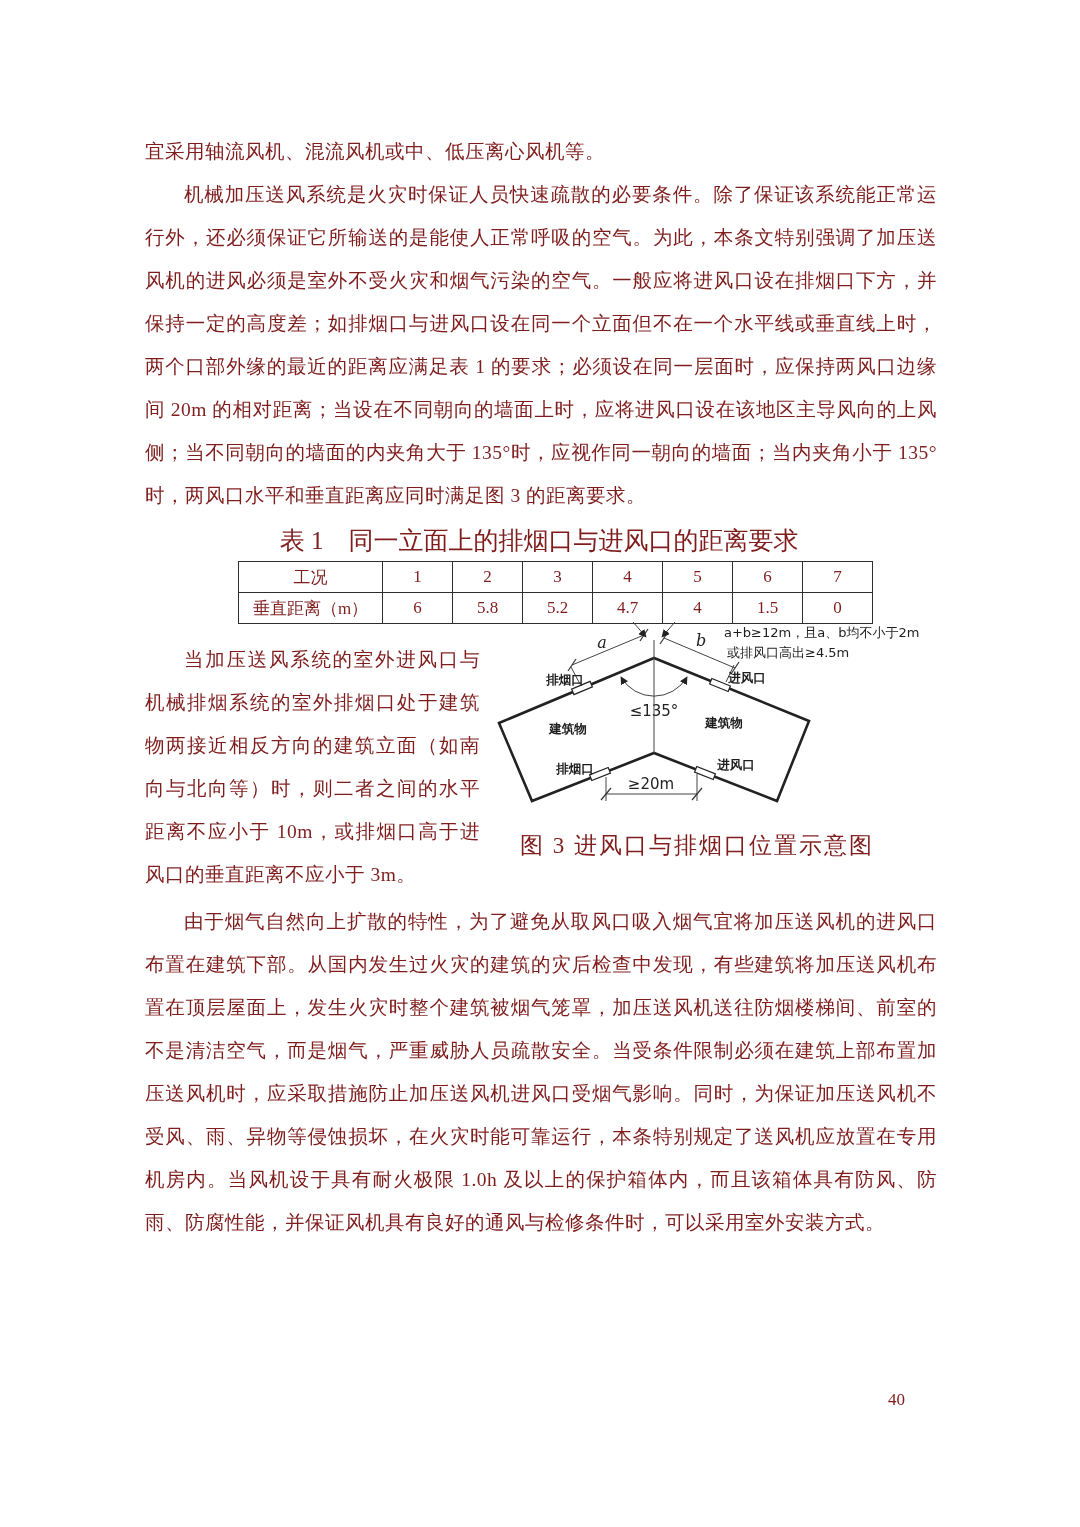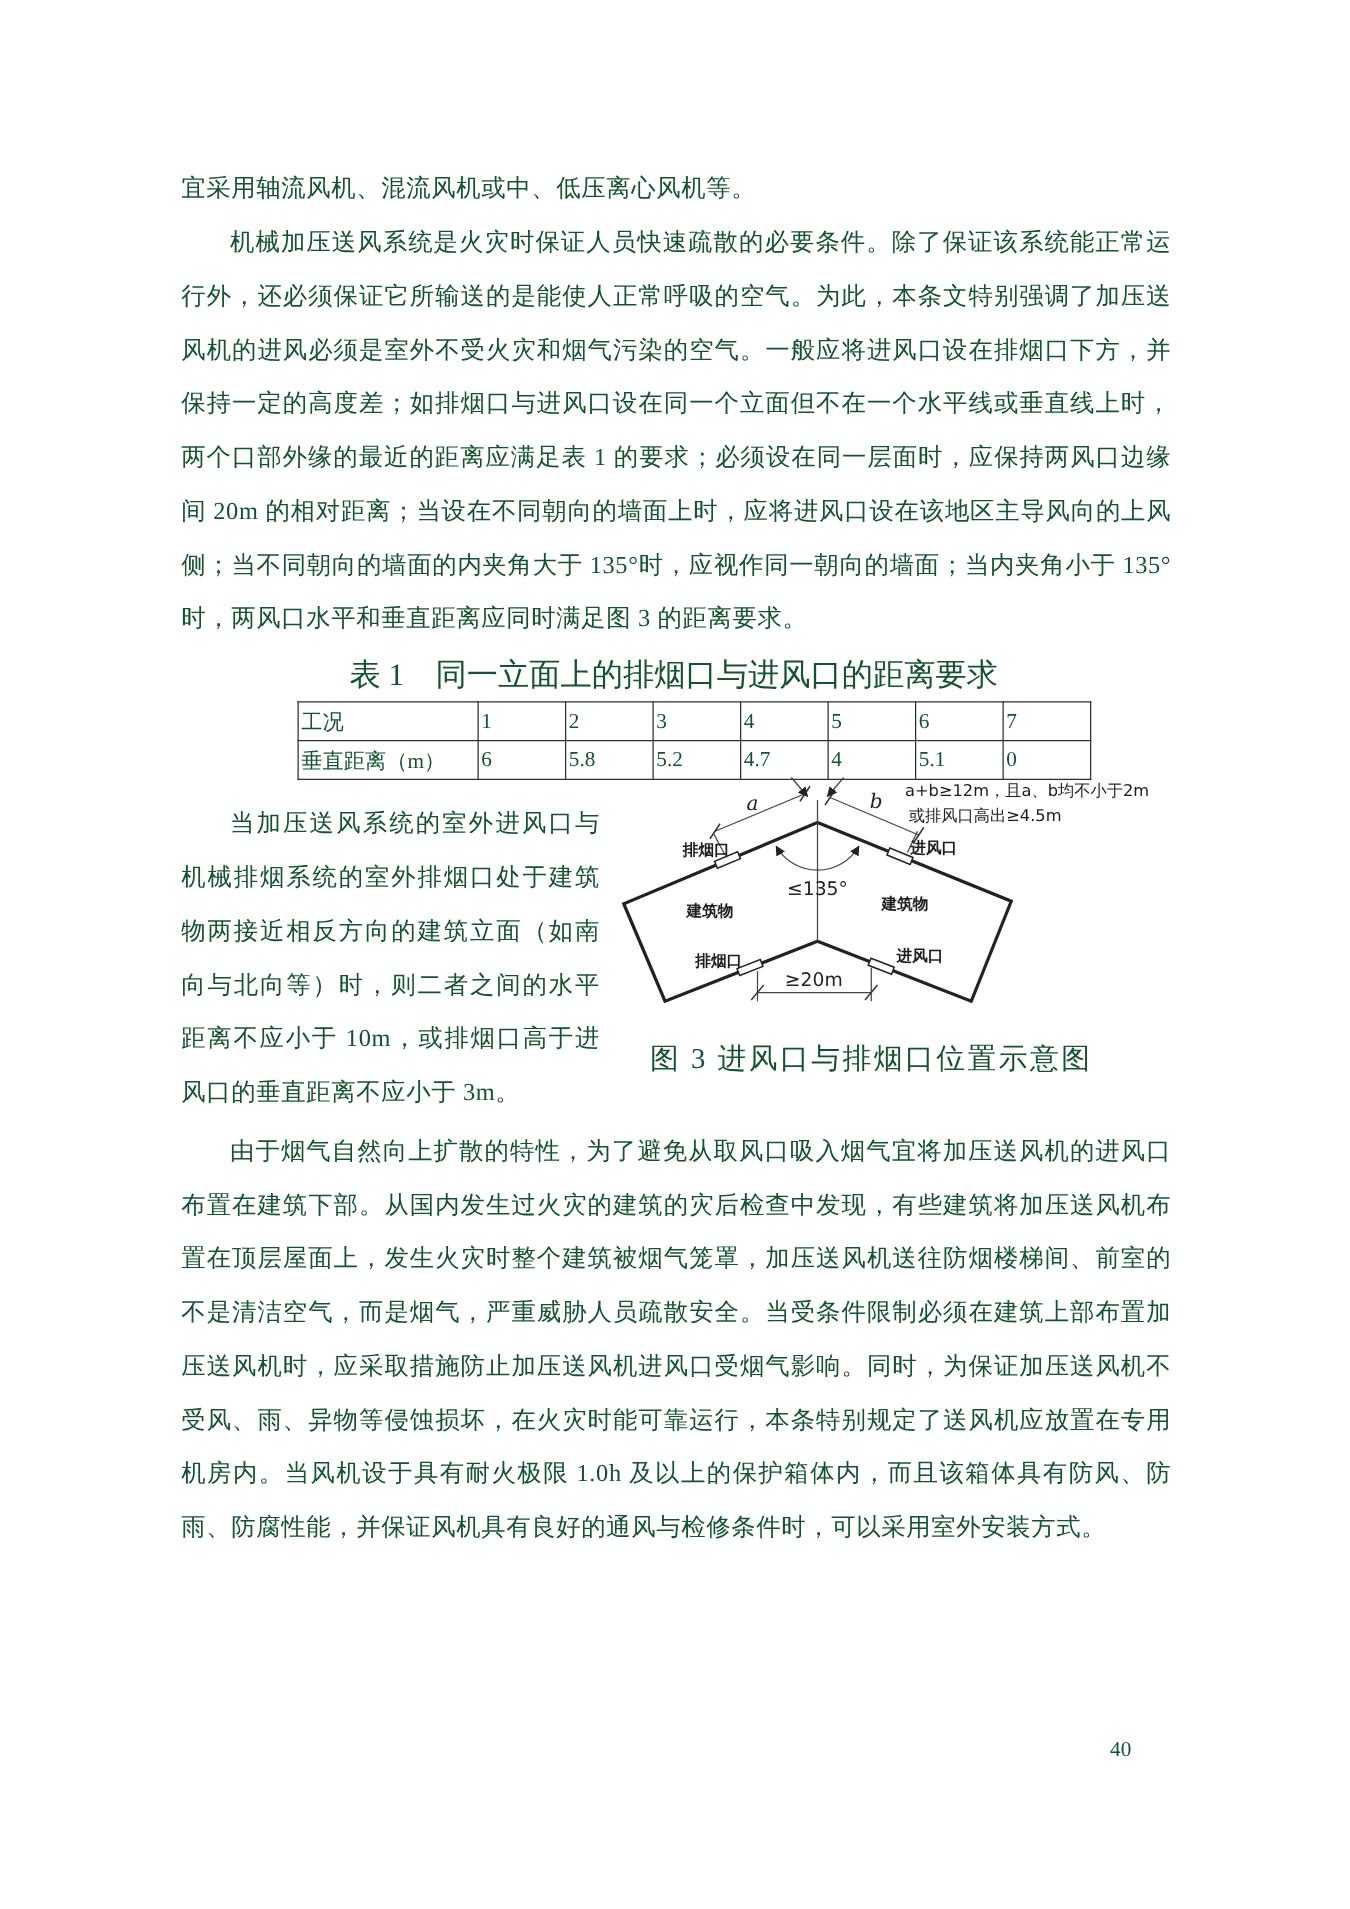--- a/index.html
+++ b/index.html
@@ -1,33 +1,33 @@
 <!DOCTYPE html>
 <html><head>
 <meta charset="utf-8">
 <style>
   html,body { margin:0; padding:0; background:#ffffff; }
   .page {
     position:relative; width:1080px; height:1499px; background:#ffffff;
-    font-family:"Liberation Serif","DejaVu Serif",serif; color:#14532d;
+    font-family:"Liberation Serif","DejaVu Serif",serif; color:#7f1d1d;
     overflow:hidden;
   }
   .content { position:absolute; left:145px; top:130px; width:792px; }
   .body-text {
     margin:0; font-size:19.5px; line-height:43px;
     text-align:justify; text-indent:2em; letter-spacing:0.5px;
   }
   .no-indent { text-indent:0; }
   .table-caption {
     margin:12px 0 0 93px; width:602px; text-align:center;
     font-size:25px; line-height:24px;
   }
   table.dist-table { border-collapse:collapse; margin:8px 0 0 93px; table-layout:fixed; }
   table.dist-table td {
-    border:1px solid #2f2f2f; height:30px; 
+    border:1px solid #2f2f2f; height:30px; text-align:center;
     font-size:17px; padding:0 2px;margin-top:19px;
   }
   td.col-head { width:139px; }
   td.col-num { width:65px; }
   .table-note { margin:7px 0 0 88px; font-size:17.5px; line-height:26px; }
   .fig-row { display:flex; margin-top:0; }
   .left-col { width:348px; padding-top:14px; }
   .figure { width:450px; margin-left:7px; margin-top:-4px; position:relative; }
   .fig-caption {
     text-align:center; font-size:23px; margin-top:6px;
@@ -67,21 +67,21 @@
           <td class="col-num">6</td>
           <td class="col-num">7</td>
         </tr>
         <tr>
           <td class="col-head">垂直距离（m）</td>
           <td class="col-num">6</td>
           <td class="col-num">5.8</td>
           <td class="col-num">5.2</td>
           <td class="col-num">4.7</td>
           <td class="col-num">4</td>
-          <td class="col-num">5.1</td>
+          <td class="col-num">1.5</td>
           <td class="col-num">0</td>
         </tr>
       </tbody>
     </table>
 
 
     <div class="fig-row">
       <p class="body-text left-col">当加压送风系统的室外进风口与机械排烟系统的室外排烟口处于建筑物两接近相反方向的建筑立面（如南向与北向等）时，则二者之间的水平距离不应小于 10m，或排烟口高于进风口的垂直距离不应小于 3m。</p>
 
       <div class="figure">

